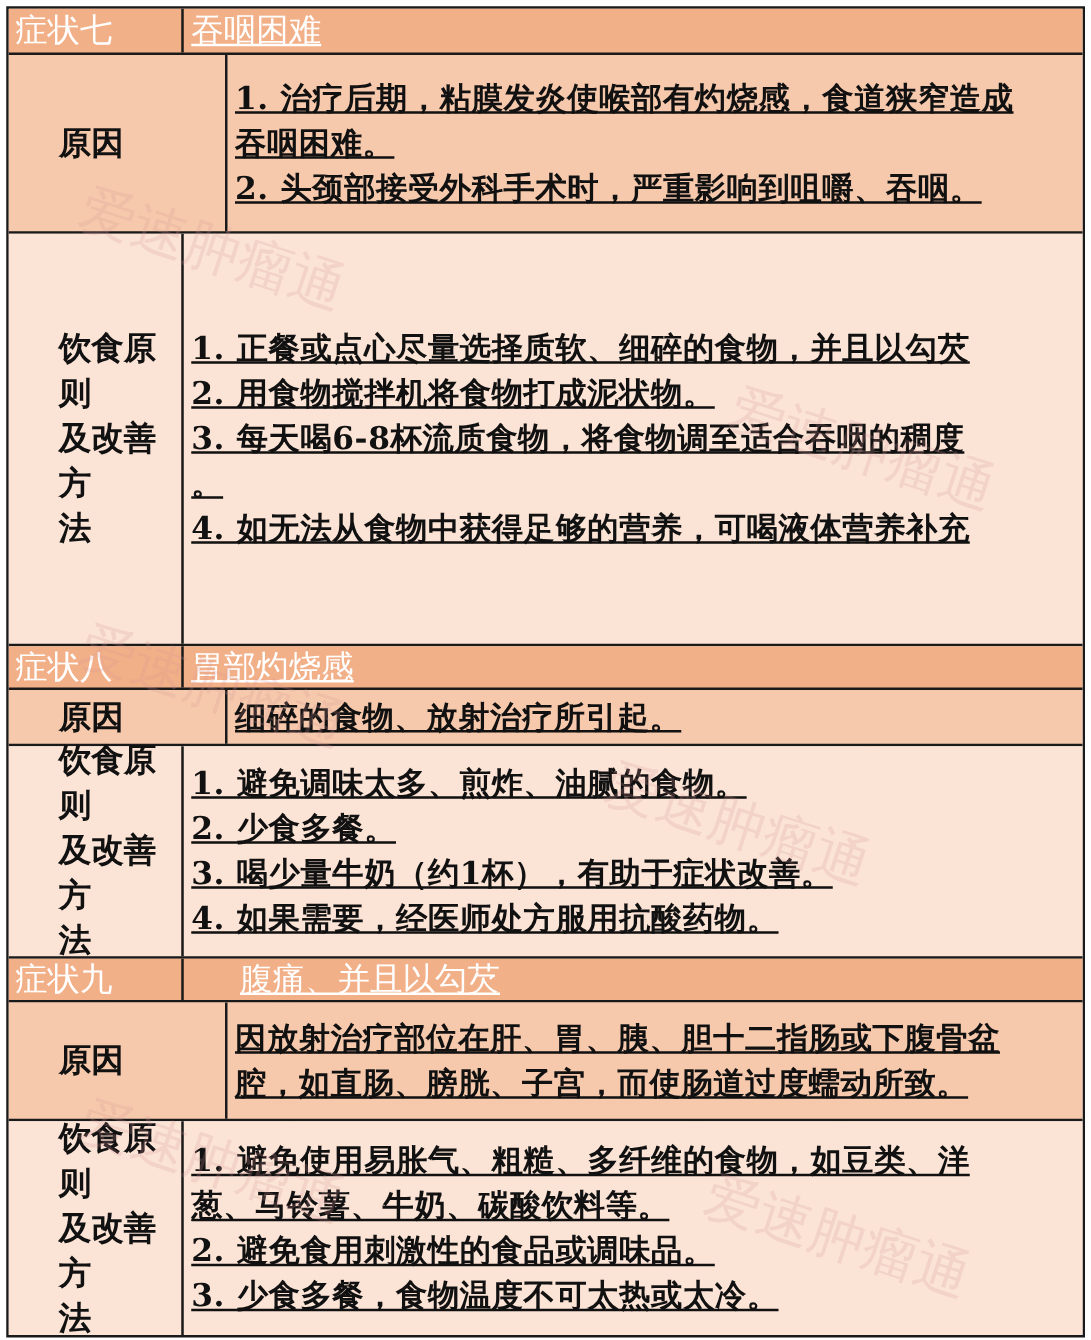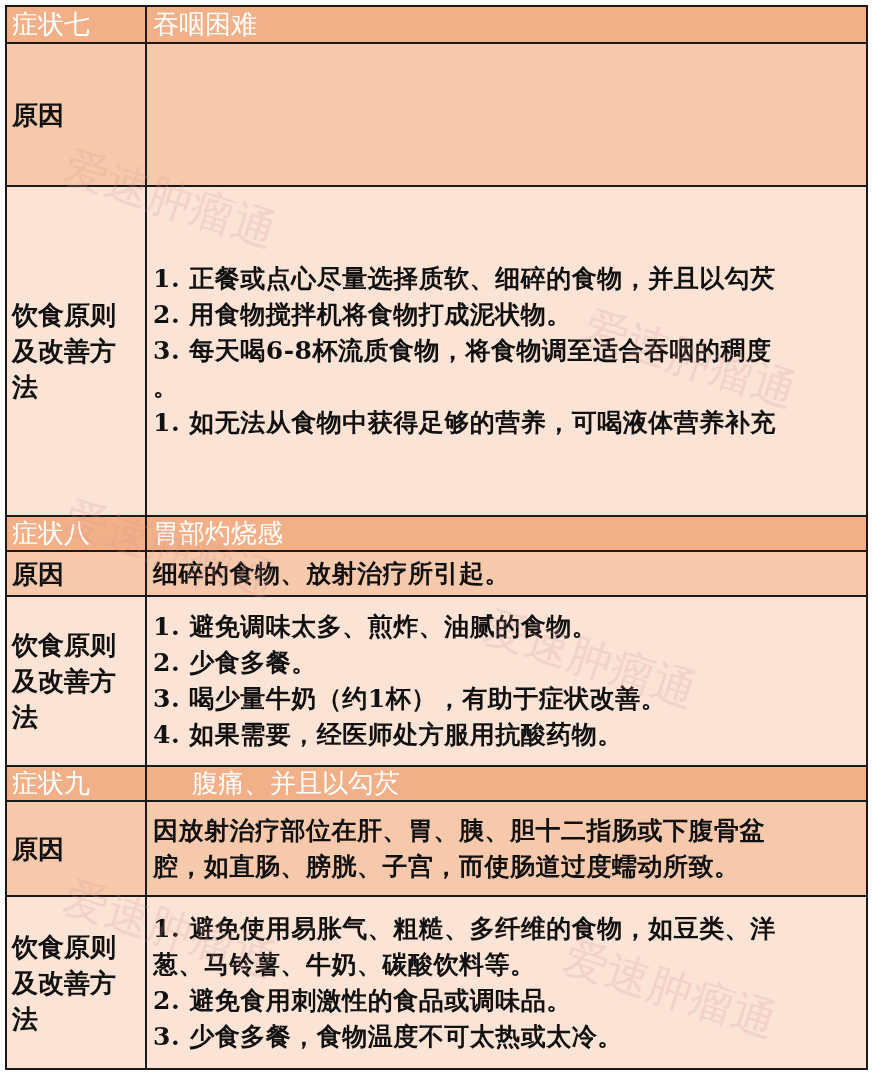--- a/index.html
+++ b/index.html
@@ -4,26 +4,26 @@
 <style>
   html, body { margin: 0; padding: 0; background: #ffffff; }
   body { width: 873px; height: 1072px; position: relative; overflow: hidden;
          font-family: "DejaVu Serif", "Liberation Serif", serif; }
   .tbl { position: absolute; left: 5px; top: 5px; width: 863px; border: 2px solid #1a1a1a;
          box-sizing: border-box; }
   .row { display: flex; border-bottom: 2px solid #1a1a1a; box-sizing: border-box; }
   .row:last-child { border-bottom: none; }
   .c1 { width: 140px; flex: none; border-right: 2px solid #1a1a1a; box-sizing: border-box;
         display: flex; align-items: center; padding-left: 5px; }
-  .c2 { flex: 1; display: flex; flex-direction: column; justify-content: center; padding: 0 6px; }
+  .c2 { flex: 1; display: flex; flex-direction: column; justify-content: center; padding: 0 6px; text-decoration: underline; }
   .hdr { background: #f2b088; color: #ffffff; font-size: 26px; height: 35px; }
   .hdr .c1, .hdr .c2 { font-family: "Liberation Serif", "DejaVu Serif", serif; }
   .reason { background: #f7c9ac; color: #111; }
   .diet { background: #fbe3d6; color: #111; }
-  .lbl { font-size: 26px; line-height: 36px; font-weight: bold; }
+  .lbl { font-size: 26px; line-height: 36px; font-weight: bold; margin-left: 35px; }
   .line { font-size: 25px; line-height: 36px; font-weight: bold; white-space: nowrap; letter-spacing: 0.5px; }
   .wm { position: absolute; pointer-events: none; color: rgba(215,150,150,0.22); font-family: "DejaVu Sans", sans-serif;
         font-size: 44px; transform: rotate(18deg); white-space: nowrap; }
   .wm-circle { position: absolute; pointer-events: none; border-radius: 50%;
                border: 10px solid rgba(245,180,80,0.18); }
   .wm-heart { position: absolute; pointer-events: none; border-radius: 50% 50% 10% 50%;
               background: rgba(230,100,90,0.12); transform: rotate(45deg); }
 </style>
 </head>
 <body>
@@ -37,33 +37,38 @@
 <div class="wm-circle" style="left:520px;top:870px;width:170px;height:170px;"></div>
 
 <div class="tbl">
 
   <div class="row hdr" style="height:37px;">
     <div class="c1">症状七</div>
     <div class="c2">吞咽困难</div>
   </div>
   <div class="row reason" style="height:143px;">
     <div class="c1 lbl">原因</div>
+    <div class="c2">
+      <div class="line">1. 治疗后期，粘膜发炎使喉部有灼烧感，食道狭窄造成</div>
+      <div class="line">吞咽困难。</div>
+      <div class="line">2. 头颈部接受外科手术时，严重影响到咀嚼、吞咽。</div>
+    </div>
   </div>
   <div class="row diet" style="height:330px;">
     <div class="c1" style="flex-direction:column;align-items:flex-start;justify-content:center;">
       <div class="lbl">饮食原则</div>
       <div class="lbl">及改善方</div>
       <div class="lbl">法</div>
     </div>
     <div class="c2">
       <div class="line">1. 正餐或点心尽量选择质软、细碎的食物，并且以勾芡</div>
       <div class="line">2. 用食物搅拌机将食物打成泥状物。</div>
       <div class="line">3. 每天喝6-8杯流质食物，将食物调至适合吞咽的稠度</div>
       <div class="line">。</div>
-      <div class="line">1. 如无法从食物中获得足够的营养，可喝液体营养补充</div>
+      <div class="line">4. 如无法从食物中获得足够的营养，可喝液体营养补充</div>
     </div>
   </div>
 
   <div class="row hdr" style="height:35px;justify-content:center;">
     <div class="c1">症状八</div>
     <div class="c2">胃部灼烧感</div>
   </div>
   <div class="row reason" style="height:45px;">
     <div class="c1 lbl">原因</div>
     <div class="c2">

